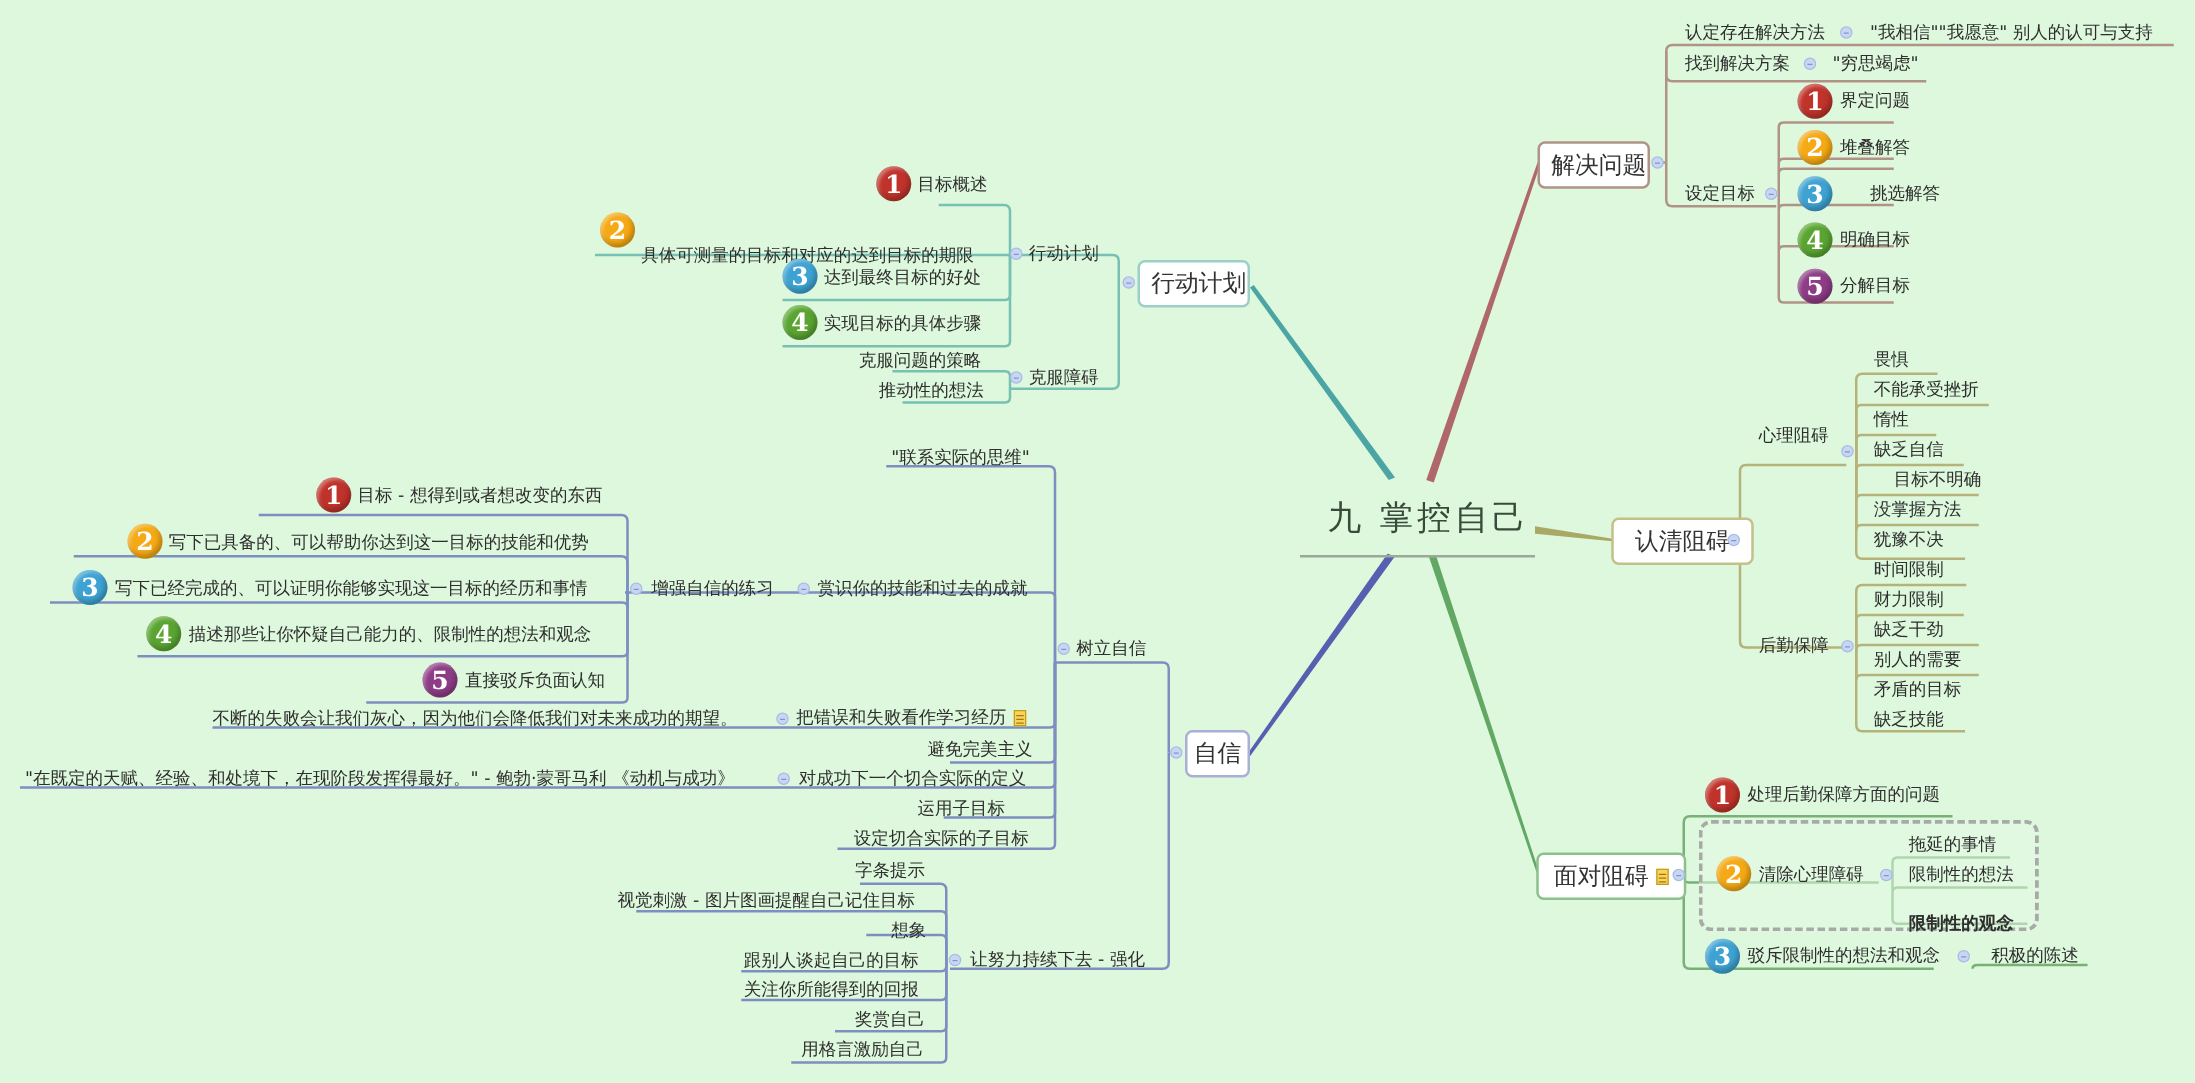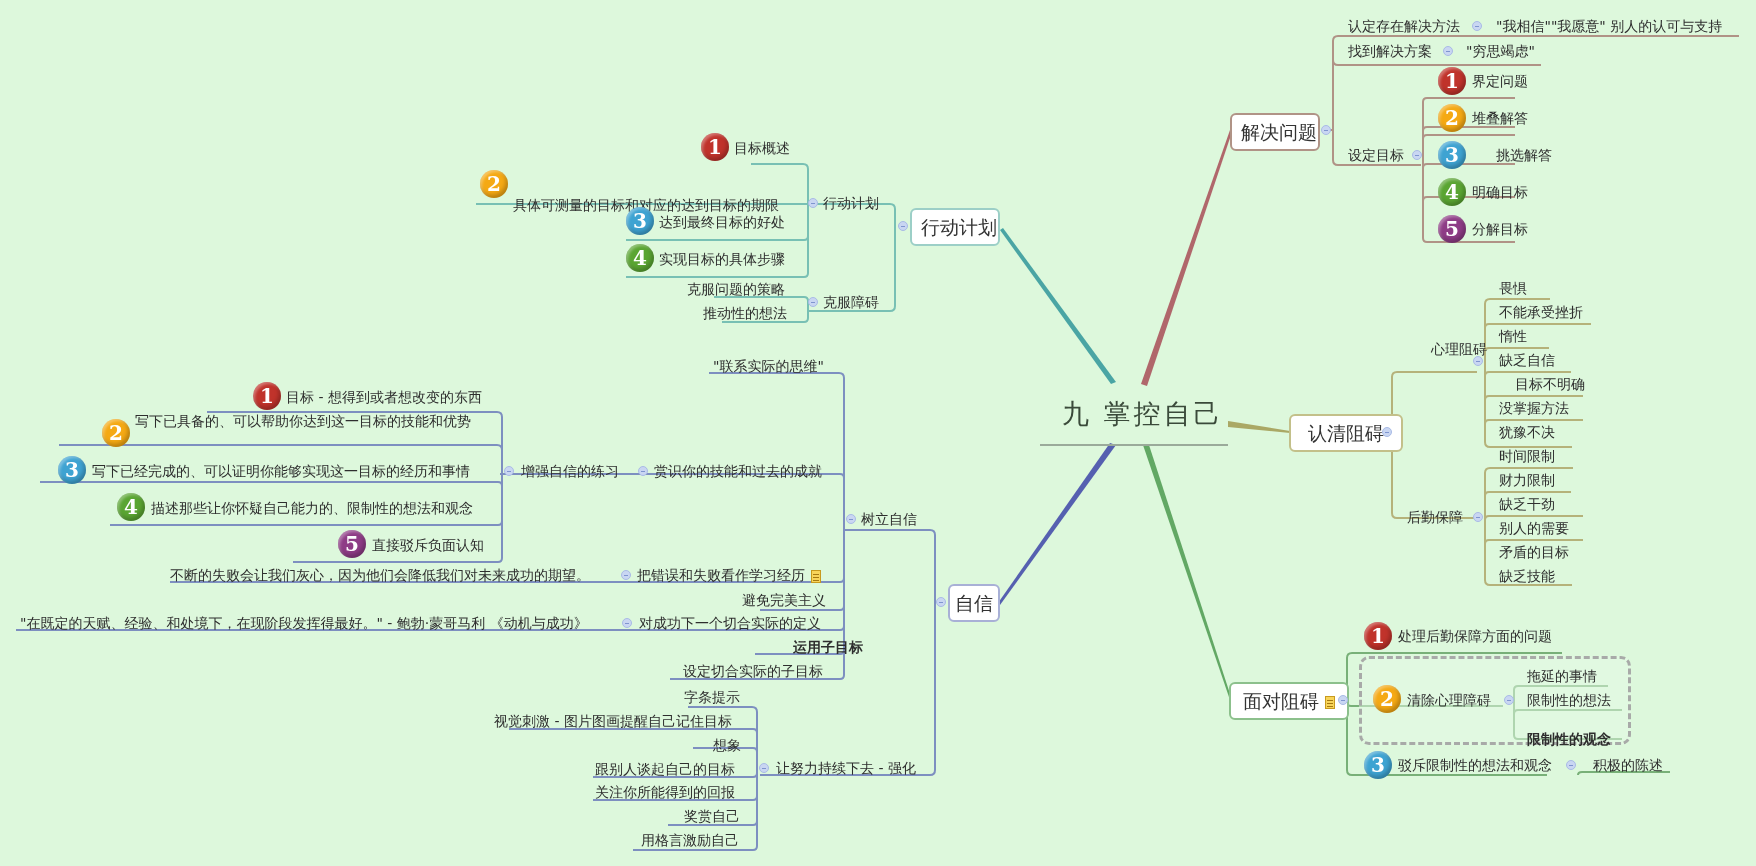--- a/index.html
+++ b/index.html
@@ -121,21 +121,21 @@
 <div class="num" style="left:1438px;top:141px;background:#3ea3d2;">3</div>
 <div class="t" style="left:1496px;top:146px;">挑选解答</div>
 <div class="num" style="left:1438px;top:178px;background:#5aa532;">4</div>
 <div class="t" style="left:1472px;top:183px;">明确目标</div>
 <div class="num" style="left:1438px;top:215px;background:#8e3c86;">5</div>
 <div class="t" style="left:1472px;top:220px;">分解目标</div>
 
 <div class="main" style="left:1289px;top:414px;width:114px;border:2px solid #c3c08a;">认清阻碍</div>
 <div class="col" style="left:1382px;top:427px;"></div>
 
-<div class="t" style="left:1407px;top:340px;margin-left:24px;">心理阻碍</div>
+<div class="t" style="left:1407px;top:340px;">心理阻碍</div>
 <div class="col" style="left:1473px;top:356px;"></div>
 <div class="t" style="left:1499px;top:279px;">畏惧</div>
 <div class="t" style="left:1499px;top:303px;">不能承受挫折</div>
 <div class="t" style="left:1499px;top:327px;">惰性</div>
 <div class="t" style="left:1499px;top:351px;">缺乏自信</div>
 <div class="t" style="left:1499px;top:375px;margin-left:16px;">目标不明确</div>
 <div class="t" style="left:1499px;top:399px;">没掌握方法</div>
 <div class="t" style="left:1499px;top:423px;">犹豫不决</div>
 
 <div class="t" style="left:1407px;top:508px;">后勤保障</div>
@@ -196,41 +196,41 @@
 <div class="t" style="left:713px;top:357px;">"联系实际的思维"</div>
 
 <div class="t" style="left:654px;top:462px;">赏识你的技能和过去的成就</div>
 <div class="col" style="left:638px;top:466px;"></div>
 <div class="t" style="left:521px;top:462px;">增强自信的练习</div>
 <div class="col" style="left:504px;top:466px;"></div>
 
 <div class="num" style="left:253px;top:382px;background:#c0332b;">1</div>
 <div class="t" style="left:286px;top:388px;">目标 - 想得到或者想改变的东西</div>
 <div class="num" style="left:102px;top:419px;background:#f5a914;">2</div>
-<div class="t" style="left:135px;top:412px;">写下已具备的、可以帮助你达到这一目标的技能和优势</div>
+<div class="t" style="left:135px;top:425px;">写下已具备的、可以帮助你达到这一目标的技能和优势</div>
 <div class="num" style="left:58px;top:456px;background:#3ea3d2;">3</div>
 <div class="t" style="left:92px;top:462px;">写下已经完成的、可以证明你能够实现这一目标的经历和事情</div>
 <div class="num" style="left:117px;top:493px;background:#5aa532;">4</div>
 <div class="t" style="left:151px;top:499px;">描述那些让你怀疑自己能力的、限制性的想法和观念</div>
 <div class="num" style="left:338px;top:530px;background:#8e3c86;">5</div>
 <div class="t" style="left:372px;top:536px;">直接驳斥负面认知</div>
 
-<div class="t" style="left:637px;top:566px;">
+<div class="t" style="left:637px;top:566px;font-family:Liberation Mono, monospace;">
   <span>把错误和失败看作学习经历</span><span class="note"></span>
 </div>
 <div class="col" style="left:621px;top:570px;"></div>
 <div class="t" style="left:170px;top:566px;">不断的失败会让我们灰心，因为他们会降低我们对未来成功的期望。</div>
 
 <div class="t" style="left:742px;top:591px;">避免完美主义</div>
 
 <div class="t" style="left:639px;top:614px;">对成功下一个切合实际的定义</div>
 <div class="col" style="left:622px;top:618px;"></div>
 <div class="t" style="left:20px;top:614px;">"在既定的天赋、经验、和处境下，在现阶段发挥得最好。" - 鲍勃·蒙哥马利 《动机与成功》</div>
 
-<div class="t" style="left:793px;top:638px;font-weight:bold;">运用子目标</div>
+<div class="t" style="left:734px;top:638px;">运用子目标</div>
 <div class="t" style="left:683px;top:662px;">设定切合实际的子目标</div>
 
 <div class="t" style="left:776px;top:759px;">让努力持续下去 - 强化</div>
 <div class="col" style="left:759px;top:763px;"></div>
 <div class="t" style="left:684px;top:688px;">字条提示</div>
 <div class="t" style="left:494px;top:712px;">视觉刺激 - 图片图画提醒自己记住目标</div>
 <div class="t" style="left:713px;top:736px;">想象</div>
 <div class="t" style="left:595px;top:760px;">跟别人谈起自己的目标</div>
 <div class="t" style="left:595px;top:783px;">关注你所能得到的回报</div>
 <div class="t" style="left:684px;top:807px;">奖赏自己</div>

